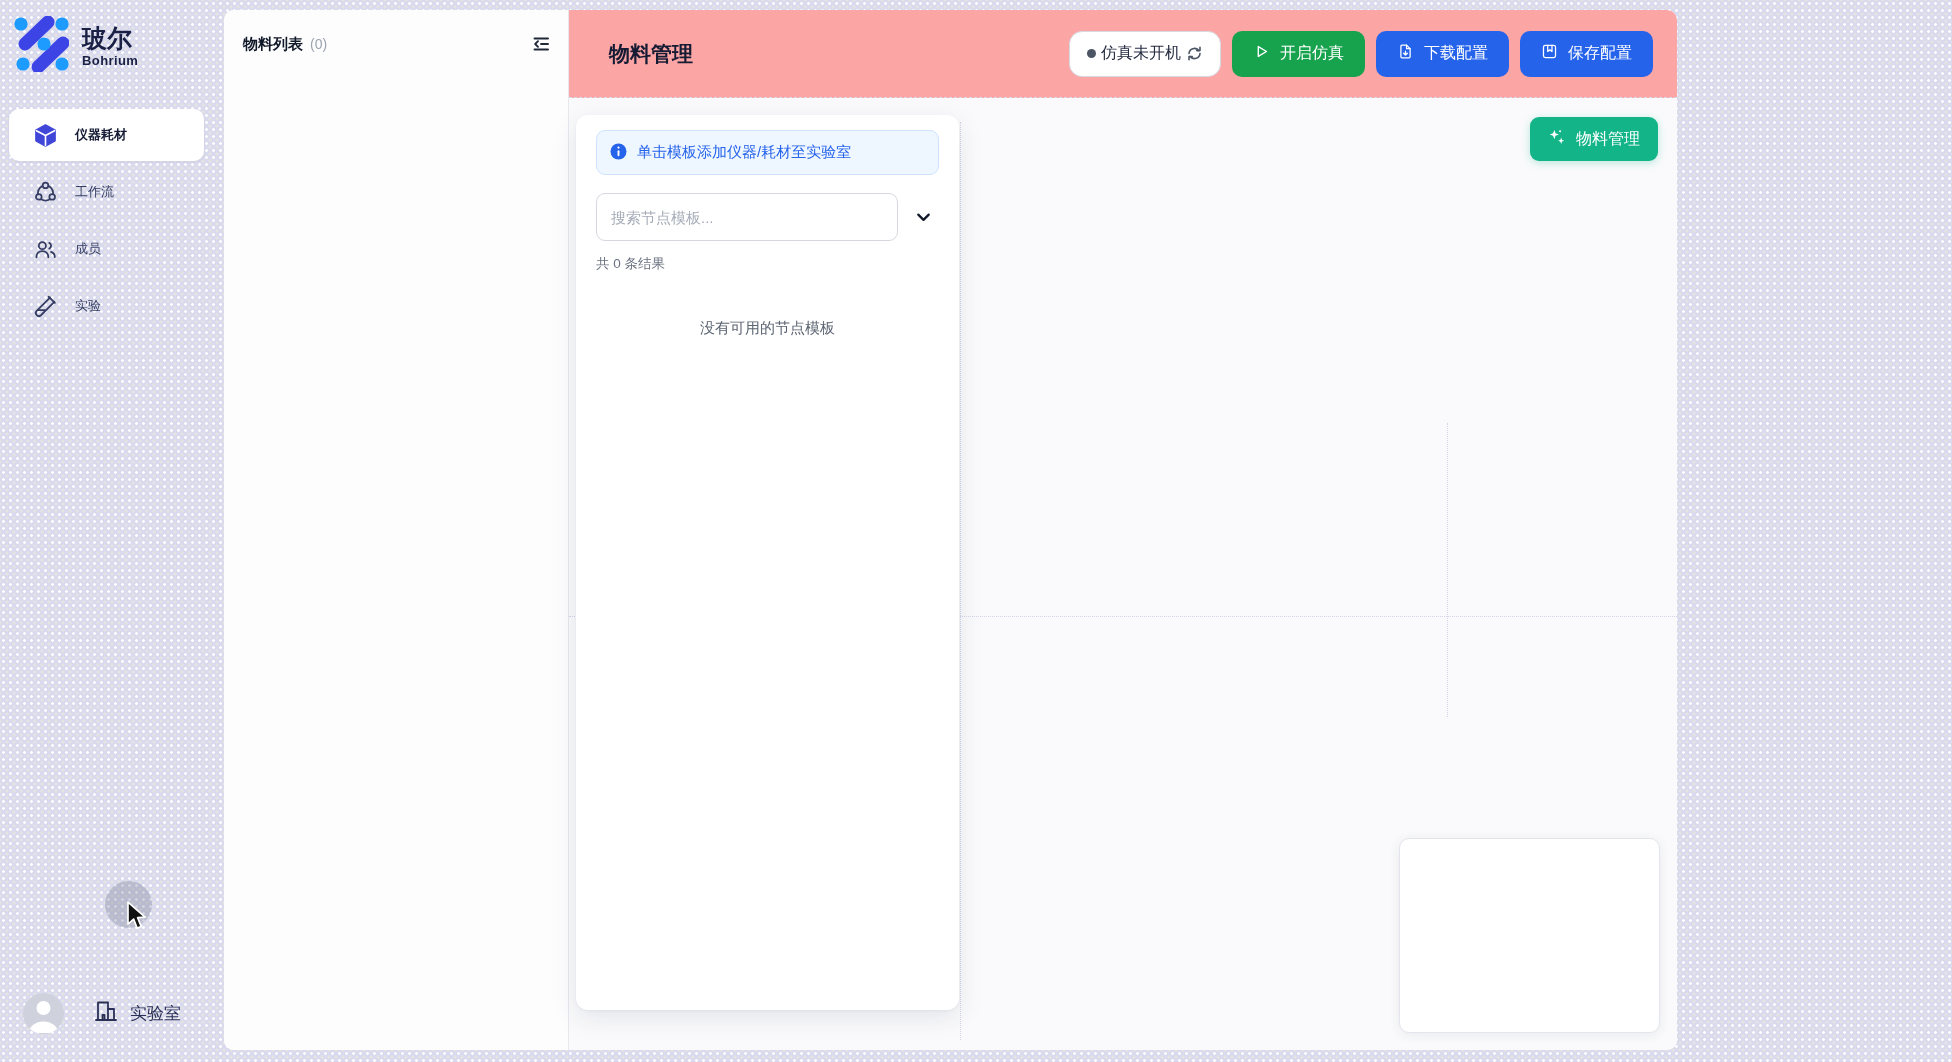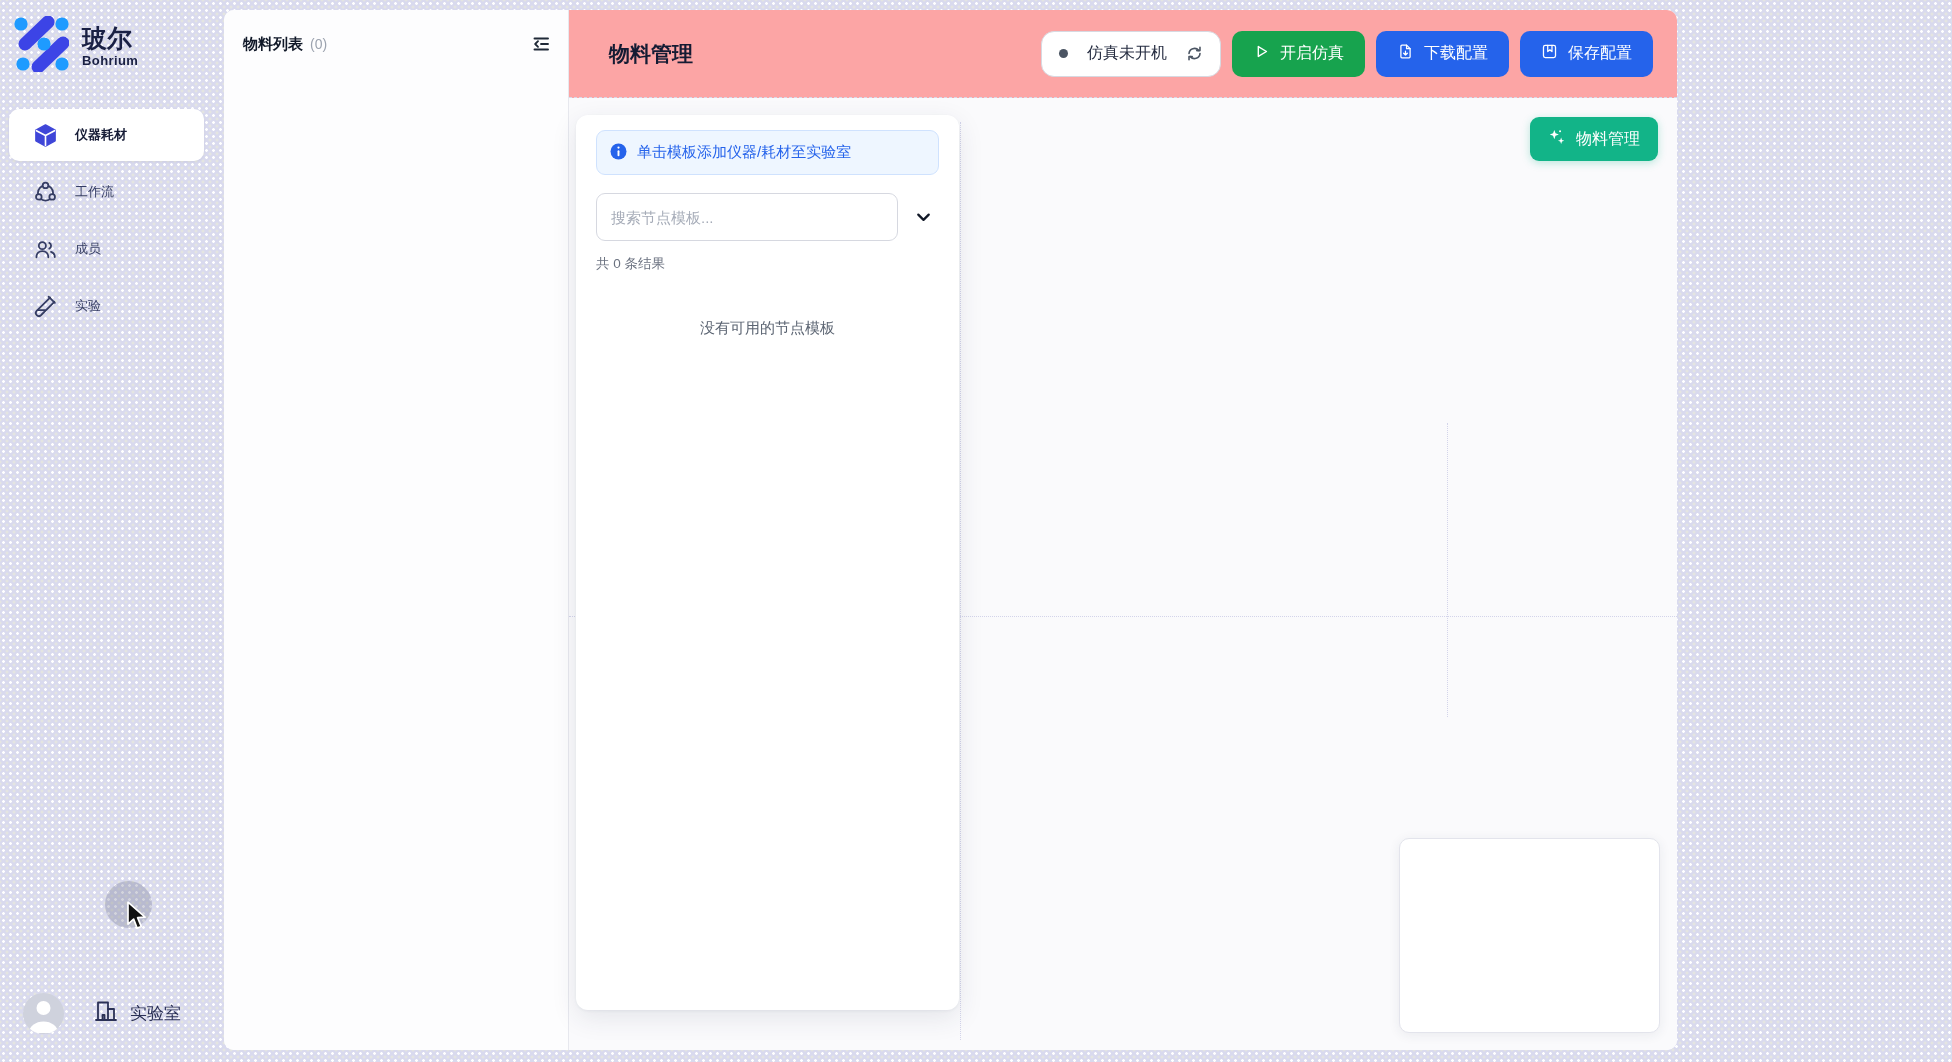--- a/index.html
+++ b/index.html
@@ -50,21 +50,21 @@
   .list-title { font-size:15px; font-weight:700; color:#101828; }
   .list-count { font-size:14px; color:#9ca3af; margin-left:7px; }
   .collapse-btn { margin-left:auto; display:flex; cursor:pointer; color:#1f2937; }
 
   .main-region { flex:1; min-width:0; display:flex; flex-direction:column; }
   .topbar { height:88px; flex:none; display:flex; align-items:center;
     padding:0 24px 0 40px; border-bottom:1px dashed #d7d9ea; background:#fca5a5; }
   .page-title { font-size:21px; font-weight:700; color:#141b33; }
   .topbar-actions { margin-left:auto; display:flex; align-items:center; gap:11px; }
 
-  .status-pill { height:46px; display:flex; align-items:center; gap:19px; padding:0 17px;
+  .status-pill { height:46px; display:flex; align-items:center; gap:5px; padding:0 17px;
     background:#fff; border:1px solid #d7d9e1; border-radius:13px; font-size:16px; color:#262d41; }
   .status-dot { width:9px; height:9px; border-radius:50%; background:#4b5563; flex:none; }
   .refresh-btn { display:flex; cursor:pointer; color:#4b5563; }
 
   .btn { height:46px; display:flex; align-items:center; gap:10px; padding:0 21px;
     border-radius:10px; border:none; color:#fff; font-size:16px; cursor:pointer; }
   .btn-green { background:#17a34e; }
   .btn-blue  { background:#2563eb; }
 
   

